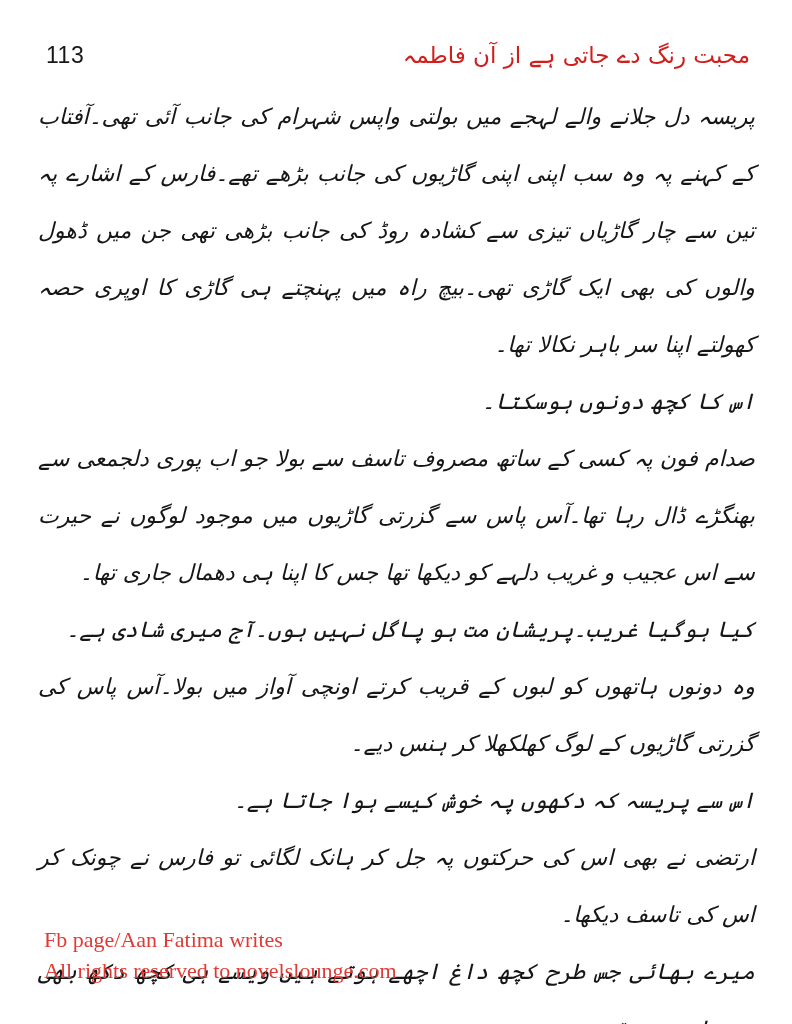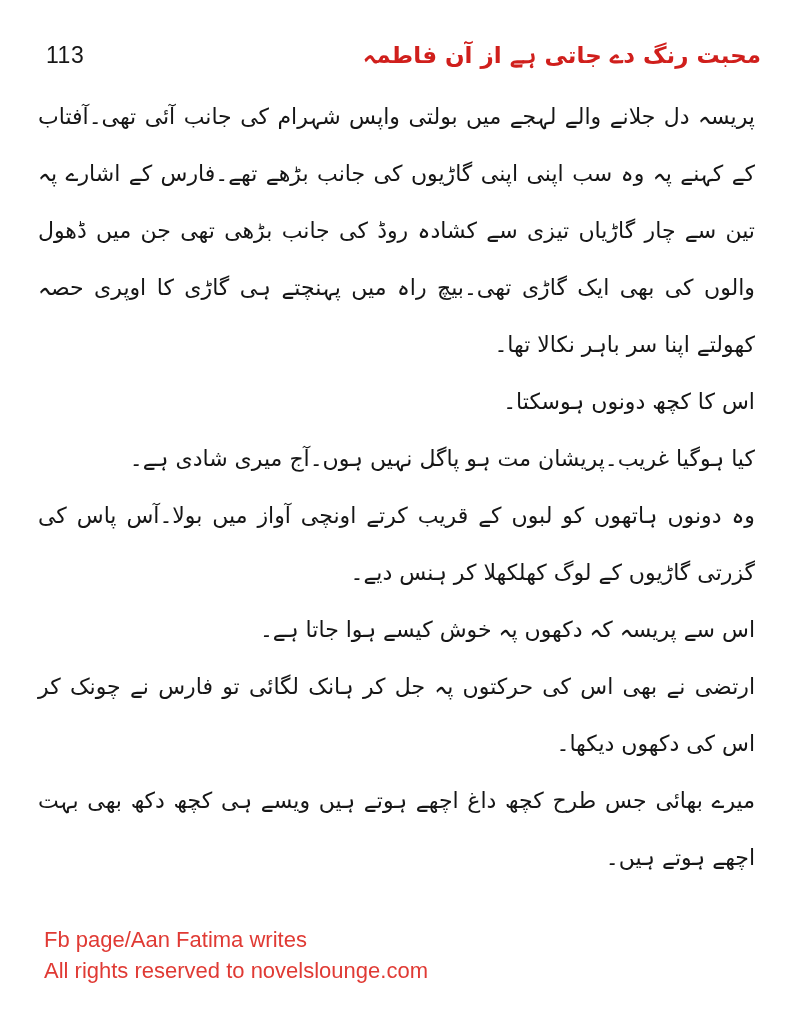--- a/index.html
+++ b/index.html
@@ -19,71 +19,73 @@
     top: 42px;
     left: 46px;
     font-family: "Liberation Sans", sans-serif;
     font-size: 23px;
     color: var(--ink, #1a1a1a);
     letter-spacing: 0.5px;
   }
   .book-title {
     position: absolute;
     top: 42px;
-    right: 31px;
+    right: 42px;
     direction: rtl;
     unicode-bidi: embed;
     font-family: "DejaVu Sans", sans-serif;
-    font-weight: 700;
+    font-weight: 400;
     font-size: 23px;
     color: var(--title-red, #d01f1c);
     white-space: nowrap;
   }
   .body-text {
     position: absolute;
     top: 88px;
     left: 38px;
     right: 37px;
     direction: rtl;
     unicode-bidi: embed;
     color: var(--ink, #161616);
     font-size: 22px;
     line-height: 57px;
   }
   .body-text p {
     text-align: justify;
     text-align-last: right;
     margin: 0;
+    font-style: italic;
   }
   .footer {
     position: absolute;
     left: 44px;
     top: 924px;
-    font-family: Liberation Sans, sans-serif;
+    font-family: Liberation Serif, serif;
     font-size: 22px;
     line-height: 31px;
     color: var(--footer-red, #e03a34);
   }
 </style>
 </head>
 <body>
 
 <div class="page">
 
   <div class="page-number">113</div>
 
   <div class="book-title">محبت رنگ دے جاتی ہے از آن فاطمہ</div>
 
   <div class="body-text">
     <p>پریسہ دل جلانے والے لہجے میں بولتی واپس شہرام کی جانب آئی تھی۔آفتاب کے کہنے پہ وہ سب اپنی اپنی گاڑیوں کی جانب بڑھے تھے۔فارس کے اشارے پہ تین سے چار گاڑیاں تیزی سے کشادہ روڈ کی جانب بڑھی تھی جن میں ڈھول والوں کی بھی ایک گاڑی تھی۔بیچ راہ میں پہنچتے ہی گاڑی کا اوپری حصہ کھولتے اپنا سر باہر نکالا تھا۔</p>
     <p>اس کا کچھ دونوں ہوسکتا۔</p>
+    <p>صدام فون پہ کسی کے ساتھ مصروف تاسف سے بولا جو اب پوری دلجمعی سے بھنگڑے ڈال رہا تھا۔آس پاس سے گزرتی گاڑیوں میں موجود لوگوں نے حیرت سے اس عجیب و غریب دلہے کو دیکھا تھا جس کا اپنا ہی دھمال جاری تھا۔</p>
     <p>کیا ہوگیا غریب۔پریشان مت ہو پاگل نہیں ہوں۔آج میری شادی ہے۔</p>
     <p>وہ دونوں ہاتھوں کو لبوں کے قریب کرتے اونچی آواز میں بولا۔آس پاس کی گزرتی گاڑیوں کے لوگ کھلکھلا کر ہنس دیے۔</p>
     <p>اس سے پریسہ کہ دکھوں پہ خوش کیسے ہوا جاتا ہے۔</p>
-    <p>ارتضی نے بھی اس کی حرکتوں پہ جل کر ہانک لگائی تو فارس نے چونک کر اس کی دکھوں دیکھا۔</p>
+    <p>ارتضی نے بھی اس کی حرکتوں پہ جل کر ہانک لگائی تو فارس نے چونک کر اس کی تاسف دیکھا۔</p>
     <p>میرے بھائی جس طرح کچھ داغ اچھے ہوتے ہیں ویسے ہی کچھ دکھ بھی بہت اچھے ہوتے ہیں۔</p>
   </div>
 
   <div class="footer">
     <div>Fb page/Aan Fatima writes</div>
     <div>All rights reserved to novelslounge.com</div>
   </div>
 
 </div>
 

